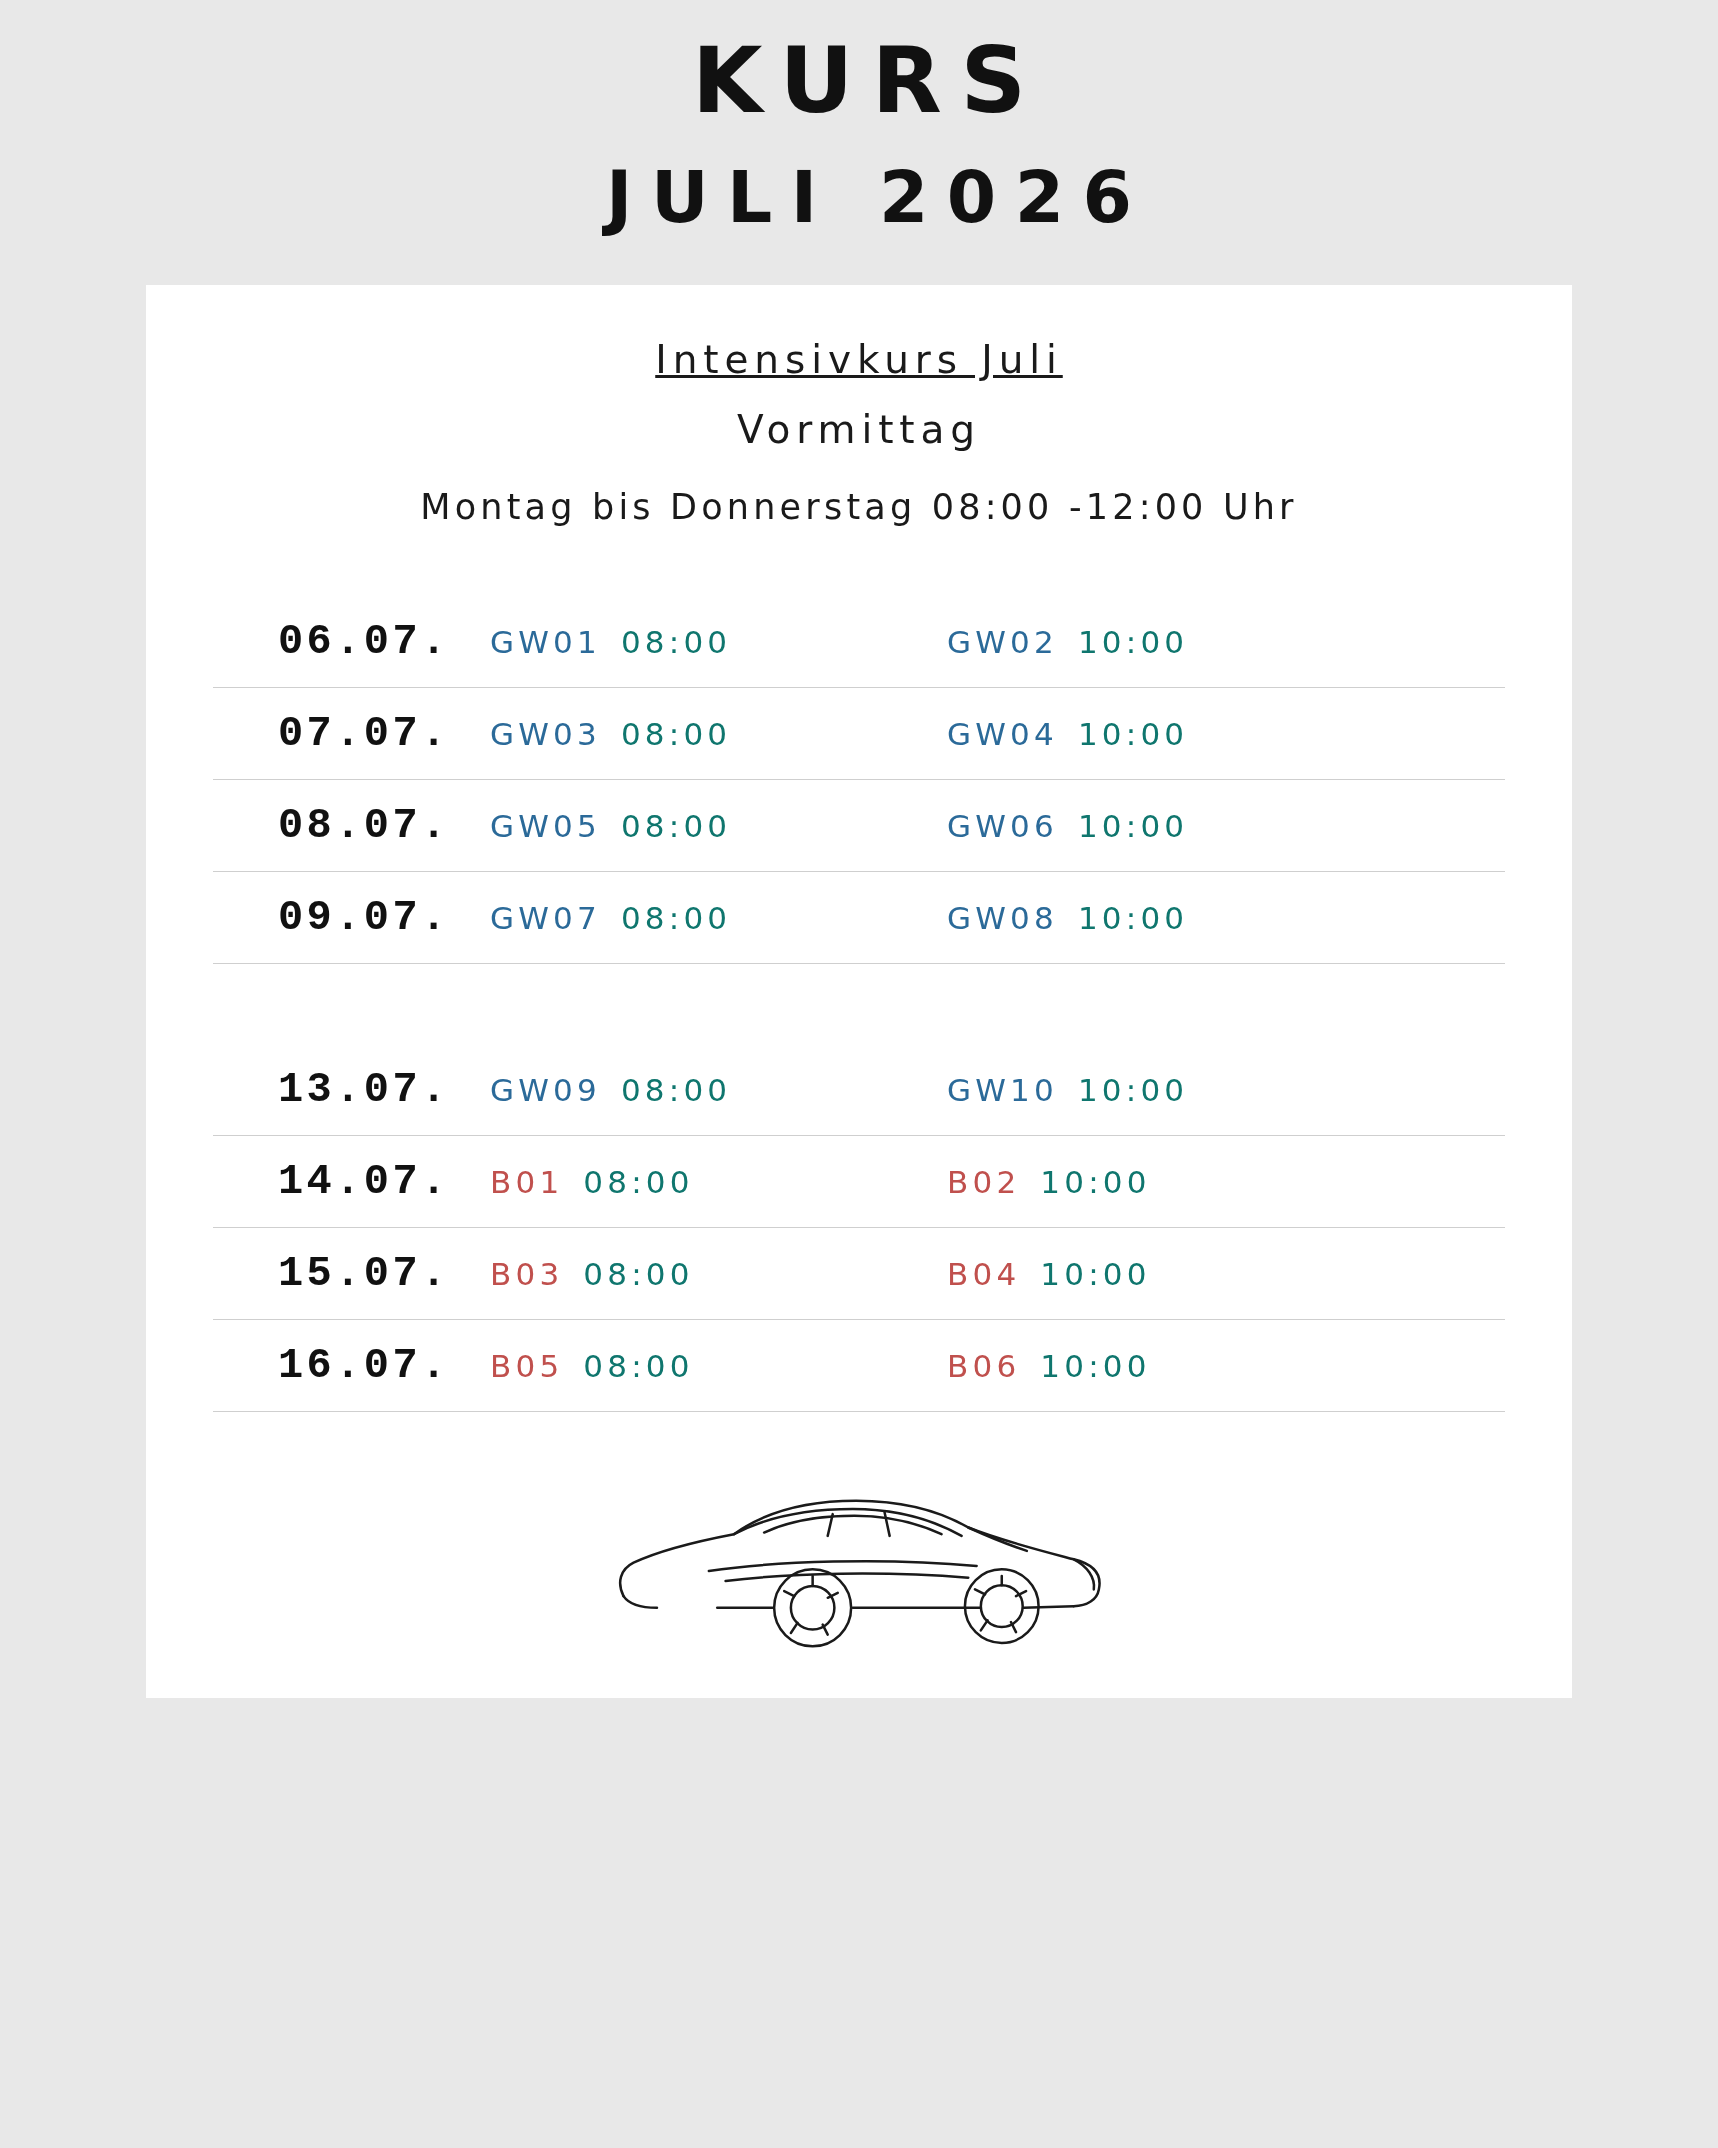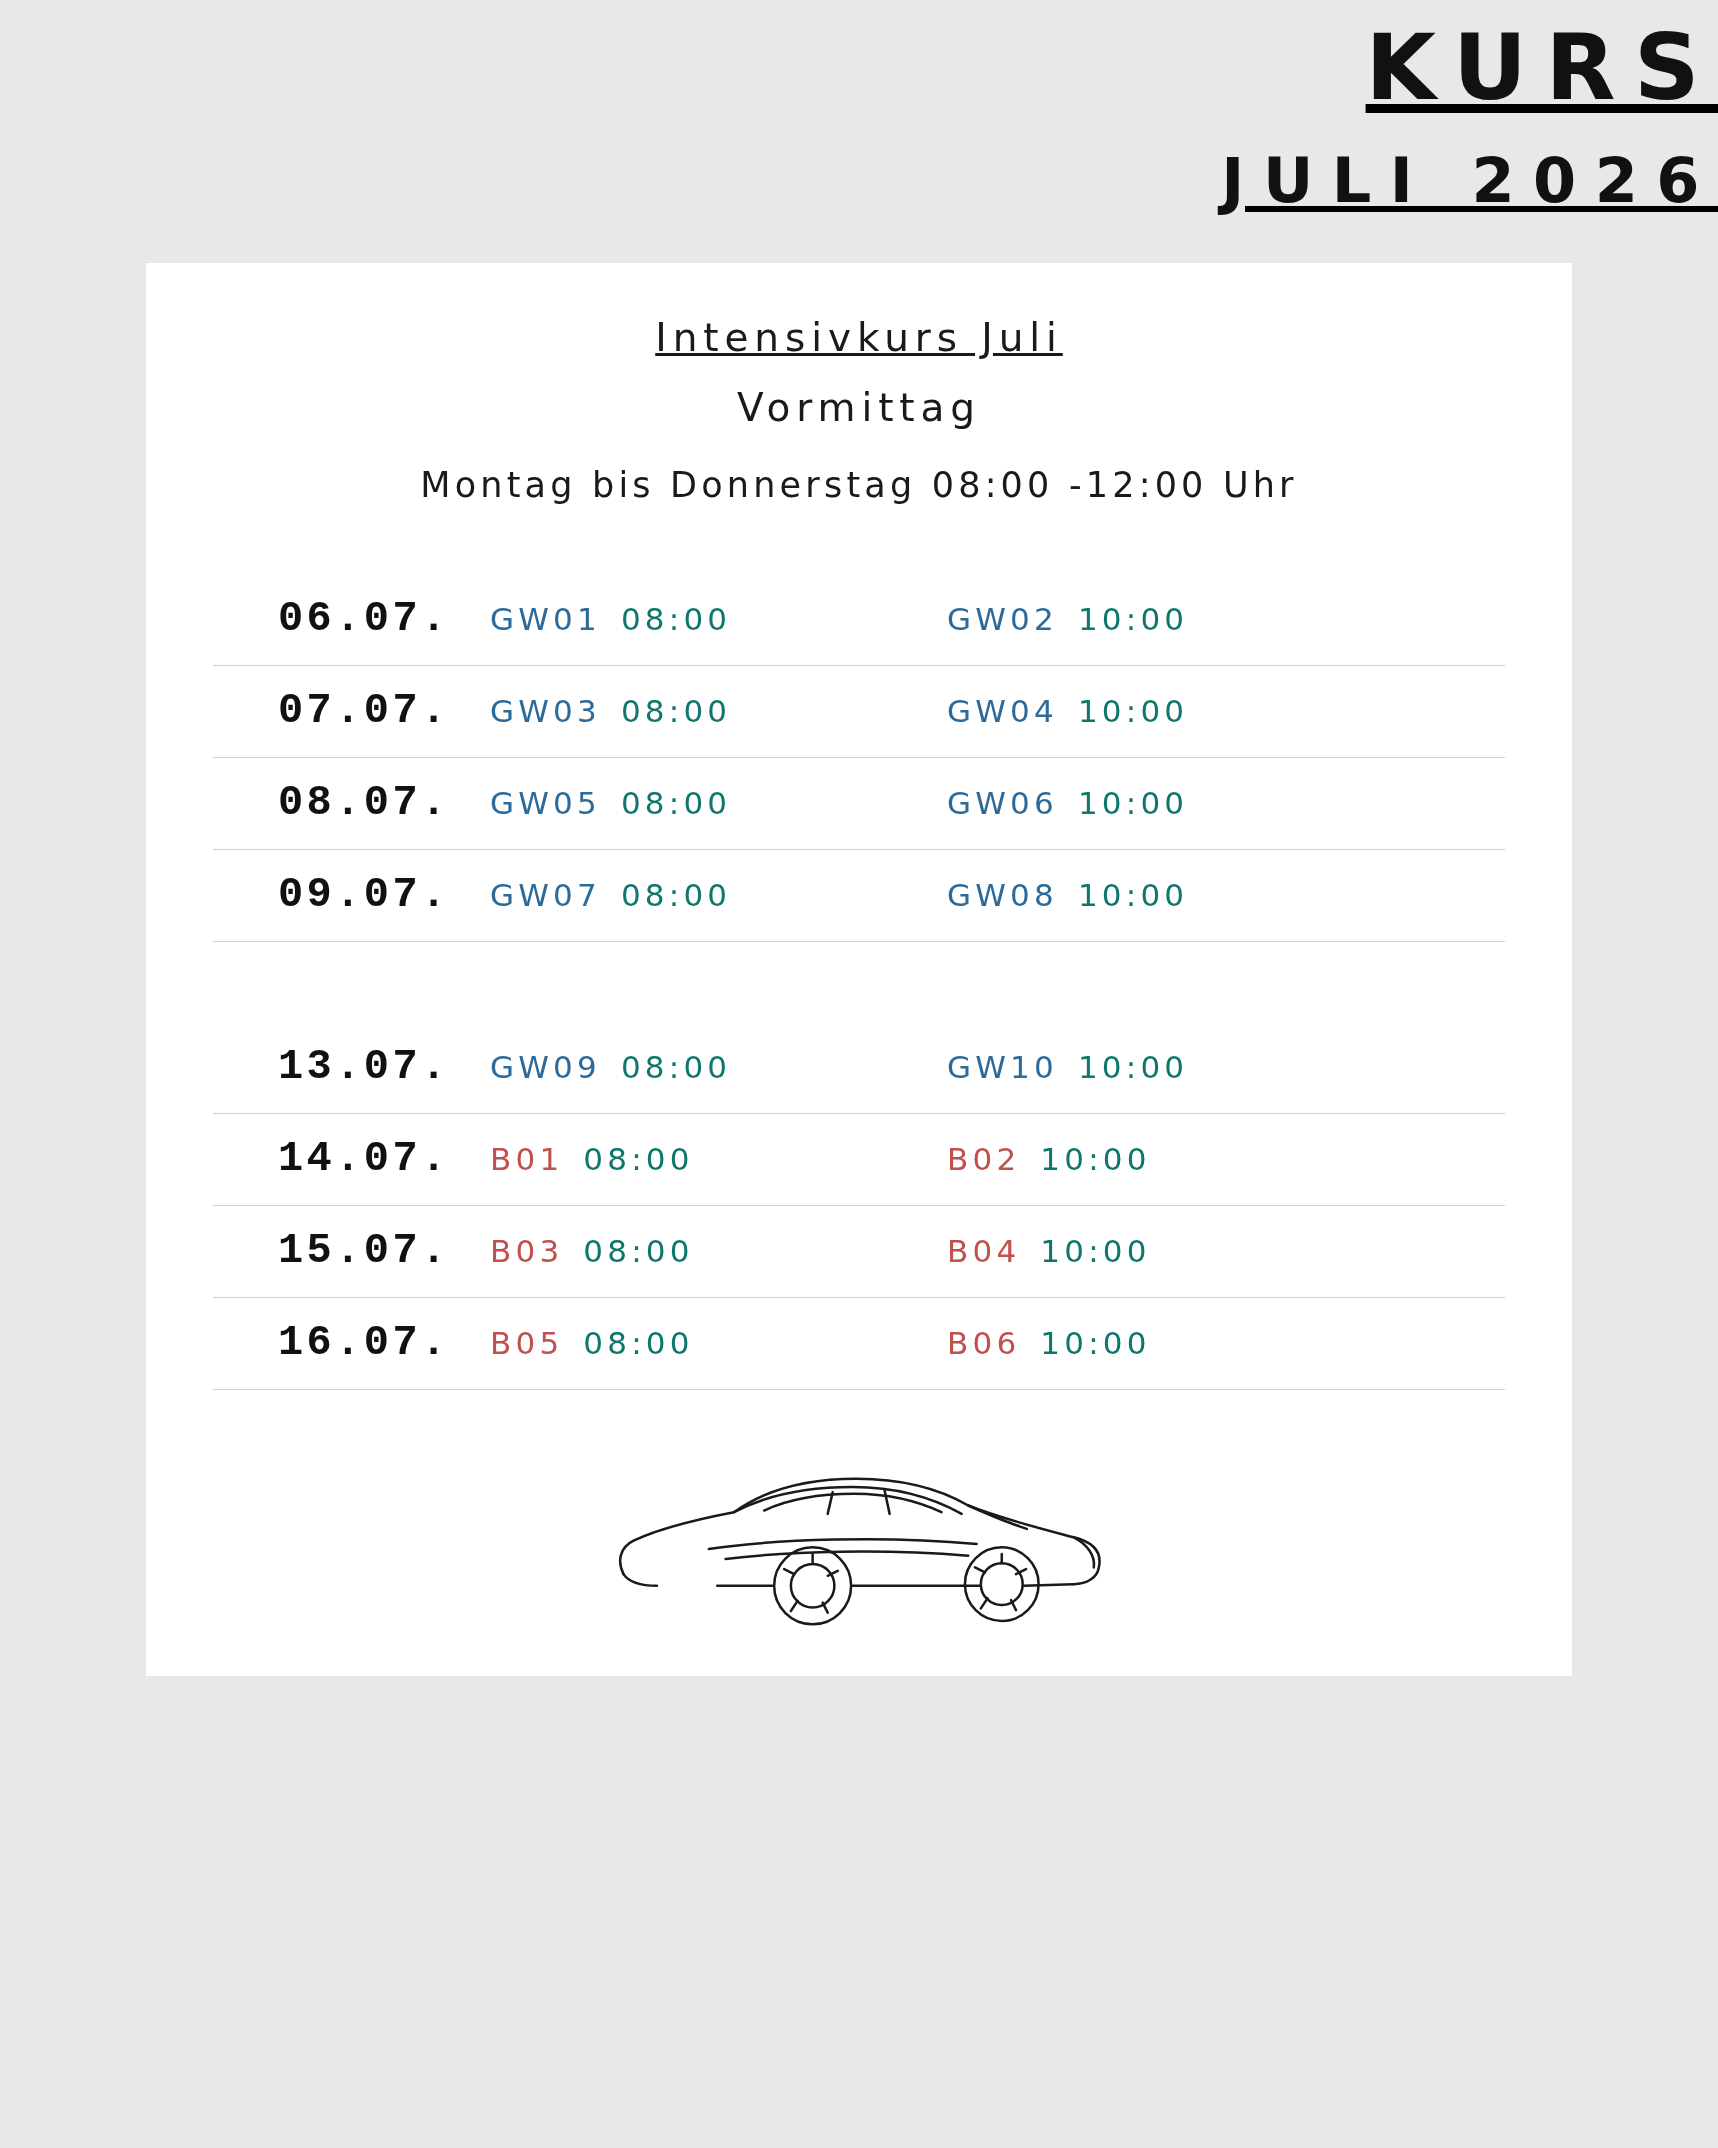--- a/index.html
+++ b/index.html
@@ -18,38 +18,37 @@
   .poster {
     position: absolute;
     inset: 0;
     display: flex;
     flex-direction: column;
     align-items: center;
   }
 
   
   .title-block {
-    margin-top: 20px;
-    text-align: right;
+    margin-top: 33px;
+    text-align: center;
     width: 100%;
-    text-decoration: underline;
   }
   .title-line {
     font-family: "DejaVu Sans", sans-serif;
     font-weight: 700;
     color: #111111;
     line-height: 1.05;
     letter-spacing: 18.5px;
     text-indent: 18.5px;
   }
   .title-line-1 {
     font-size: 91px;
   }
   .title-line-2 {
-    font-size: 62px;
+    font-size: 71px;
     margin-top: 32px;
     padding-left: 20px;
   }
 
   
   .card {
     margin-top: 50px;
     width: 1426px;
     background: #ffffff;
     padding: 35px 0 50px 0;

